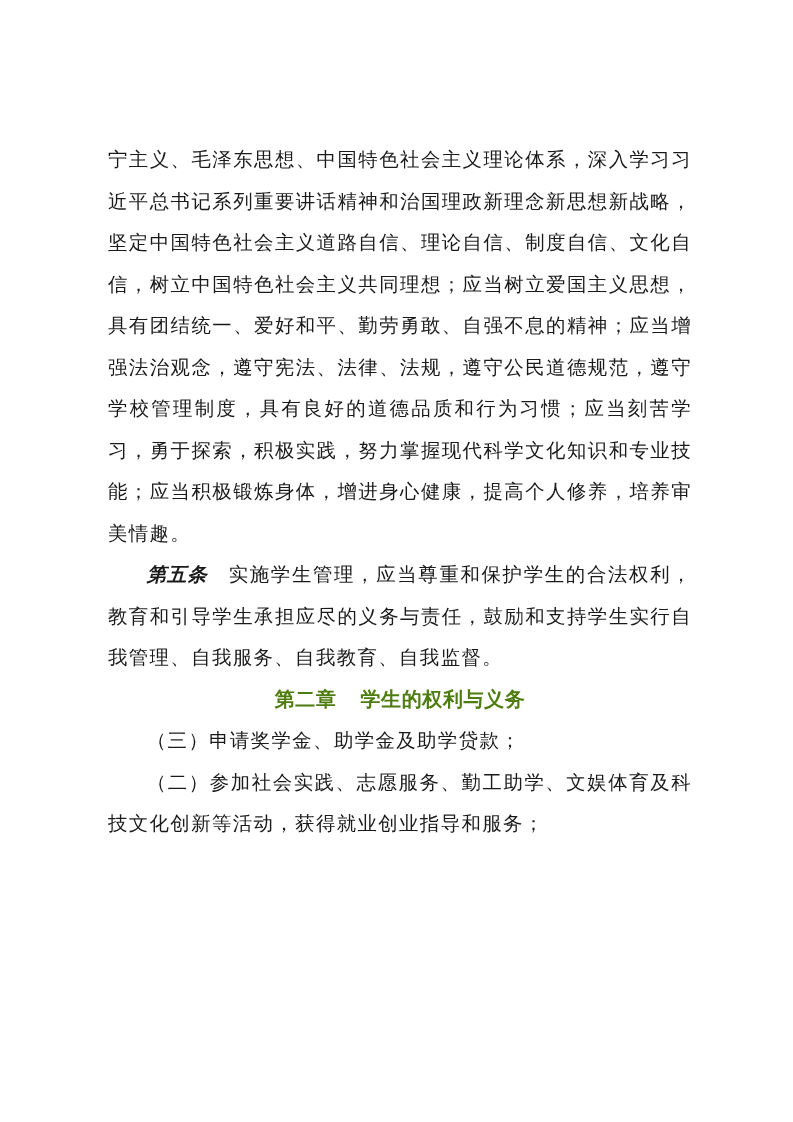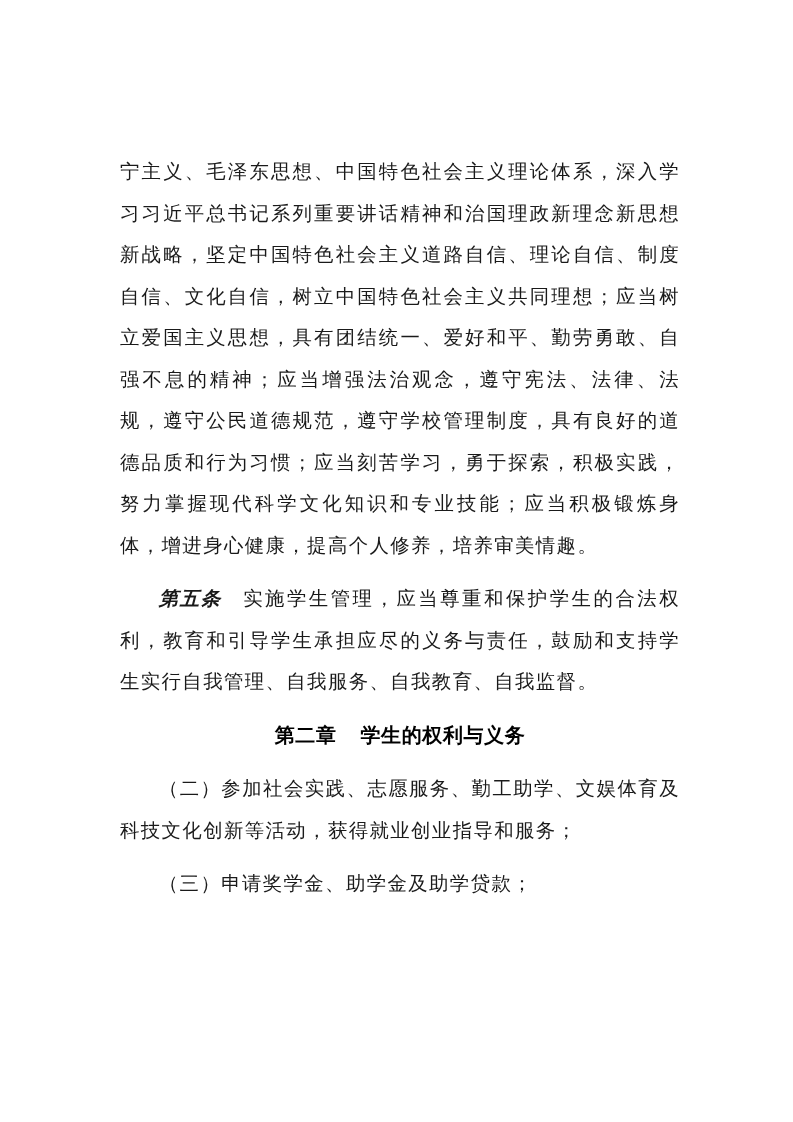--- a/index.html
+++ b/index.html
@@ -20,42 +20,42 @@
       top: 139px;
       width: 584px;
     }
     .line-block {
       font-family: "DejaVu Serif", "Liberation Serif", serif;
       font-size: 19.4px;
       line-height: 41.5px;
       letter-spacing: 1.4px;
       text-align: justify;
       text-align-last: left;
-      margin: 12px;
+      margin: 0;
       white-space: normal;
       word-break: break-all;
     }
     .indent {
       text-indent: 2em;
     }
     .article-label {
       font-family: "DejaVu Sans", "Liberation Sans", sans-serif;
       font-weight: bold;
       letter-spacing: 0.5px;
       margin-right: 1.1em;
       font-style: italic;
     }
     .chapter-title {
       font-family: "DejaVu Sans", "Liberation Sans", sans-serif;
       font-size: 20px;
       line-height: 41.5px;
       text-align: center;
       letter-spacing: 0.6px;
       margin: 0;
-      color: #000000;
+      color: #4d7c0f;
     }
     .chapter-title .gap {
       display: inline-block;
       width: 1.2em;
     }
   </style>
 </head>
 <body>
 
 <div class="page">
@@ -66,20 +66,20 @@
     <span class="article-label">第五条</span><span>实施学生管理，应当尊重和保护学生的合法权利，教育和引导学生承担应尽的义务与责任，鼓励和支持学生实行自我管理、自我服务、自我教育、自我监督。</span>
   </p>
 
   <h2 class="chapter-title">
     <span>第二章</span><span class="gap"></span><span>学生的权利与义务</span>
   </h2>
 
 
 
   <p class="line-block indent">
-    <span>（二）</span><span>参加社会实践、志愿服务、勤工助学、文娱体育及科技文化创新等活动，获得就业创业指导和服务；</span>
+    <span>（三）</span><span>申请奖学金、助学金及助学贷款；</span>
   </p>
 
   <p class="line-block indent">
-    <span>（三）</span><span>申请奖学金、助学金及助学贷款；</span>
+    <span>（二）</span><span>参加社会实践、志愿服务、勤工助学、文娱体育及科技文化创新等活动，获得就业创业指导和服务；</span>
   </p>
 
 </div>
 
 </body></html>

